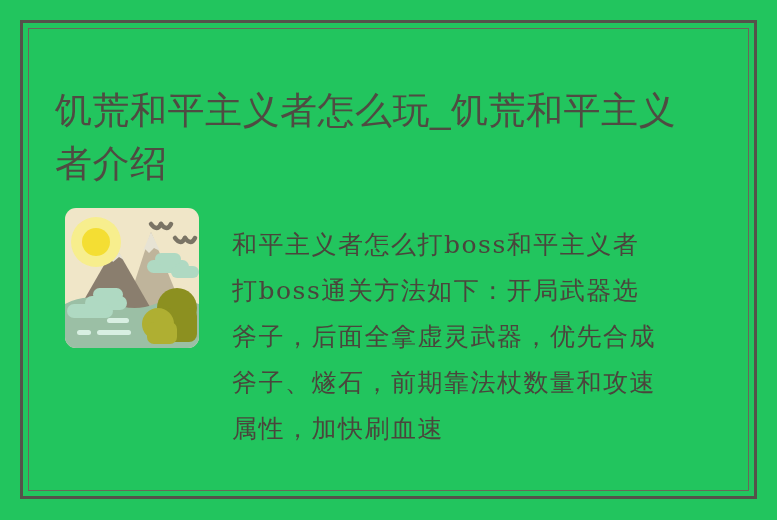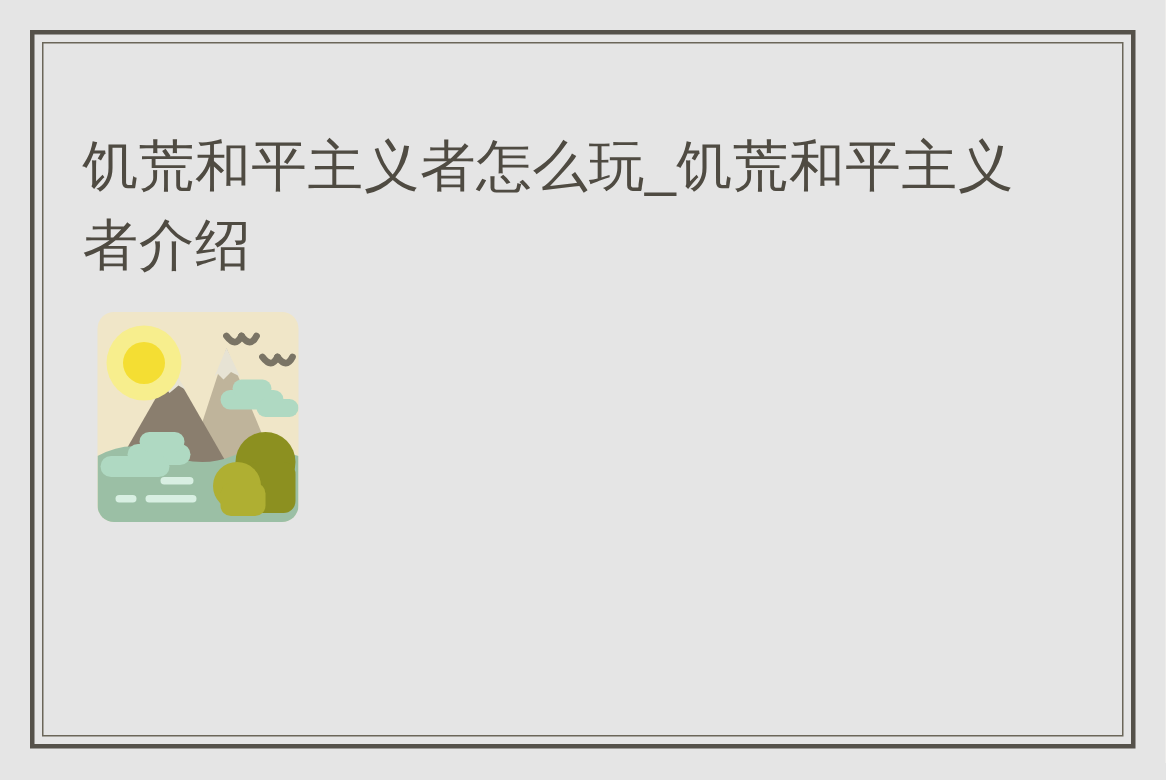--- a/index.html
+++ b/index.html
@@ -11,21 +11,21 @@
     height: 520px;
     background: #FBFAF3;
     font-family: "Liberation Sans", sans-serif;
     overflow: hidden;
   }
 
   .page {
     position: relative;
     width: 777px;
     height: 520px;
-    background: #e5e5e5;
+    background: #22c55e;
     box-sizing: border-box;
   }
 
   
   .frame-outer {
     position: absolute;
     left: 20px;
     top: 20px;
     width: 737px;
     height: 479px;
@@ -158,16 +158,17 @@
 
           <g fill="none" stroke="#7A7465" stroke-width="4.5" stroke-linecap="round">
             <path d="M96 20 q6 8 10 0"></path>
             <path d="M106 20 q6 8 10 0"></path>
             <path d="M120 34 q6 8 10 0"></path>
             <path d="M130 34 q6 8 10 0"></path>
           </g>
         </svg>
       </div>
 
+      <p class="body-text">和平主义者怎么打boss和平主义者打boss通关方法如下：开局武器选斧子，后面全拿虚灵武器，优先合成斧子、燧石，前期靠法杖数量和攻速属性，加快刷血速</p>
 
     </div>
   </div>
 </div>
 
 </body></html>

